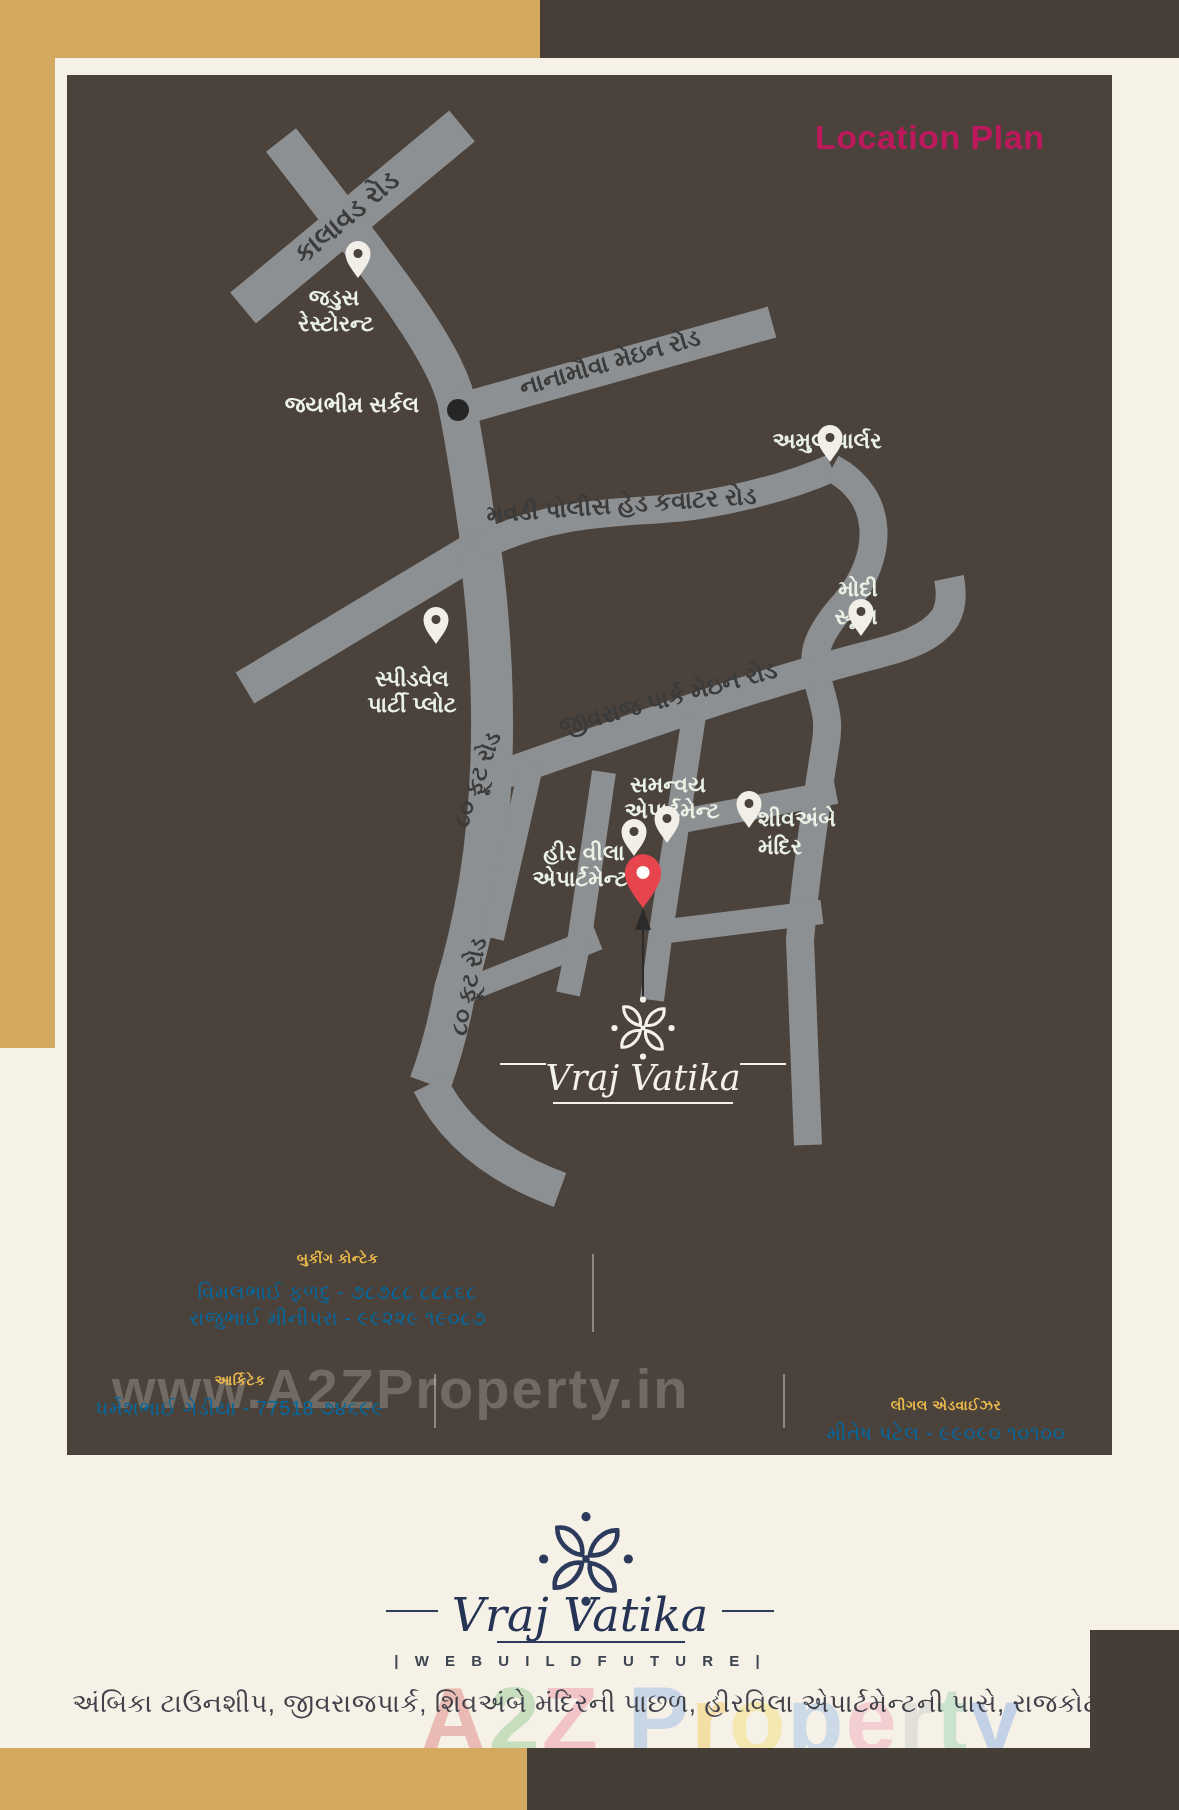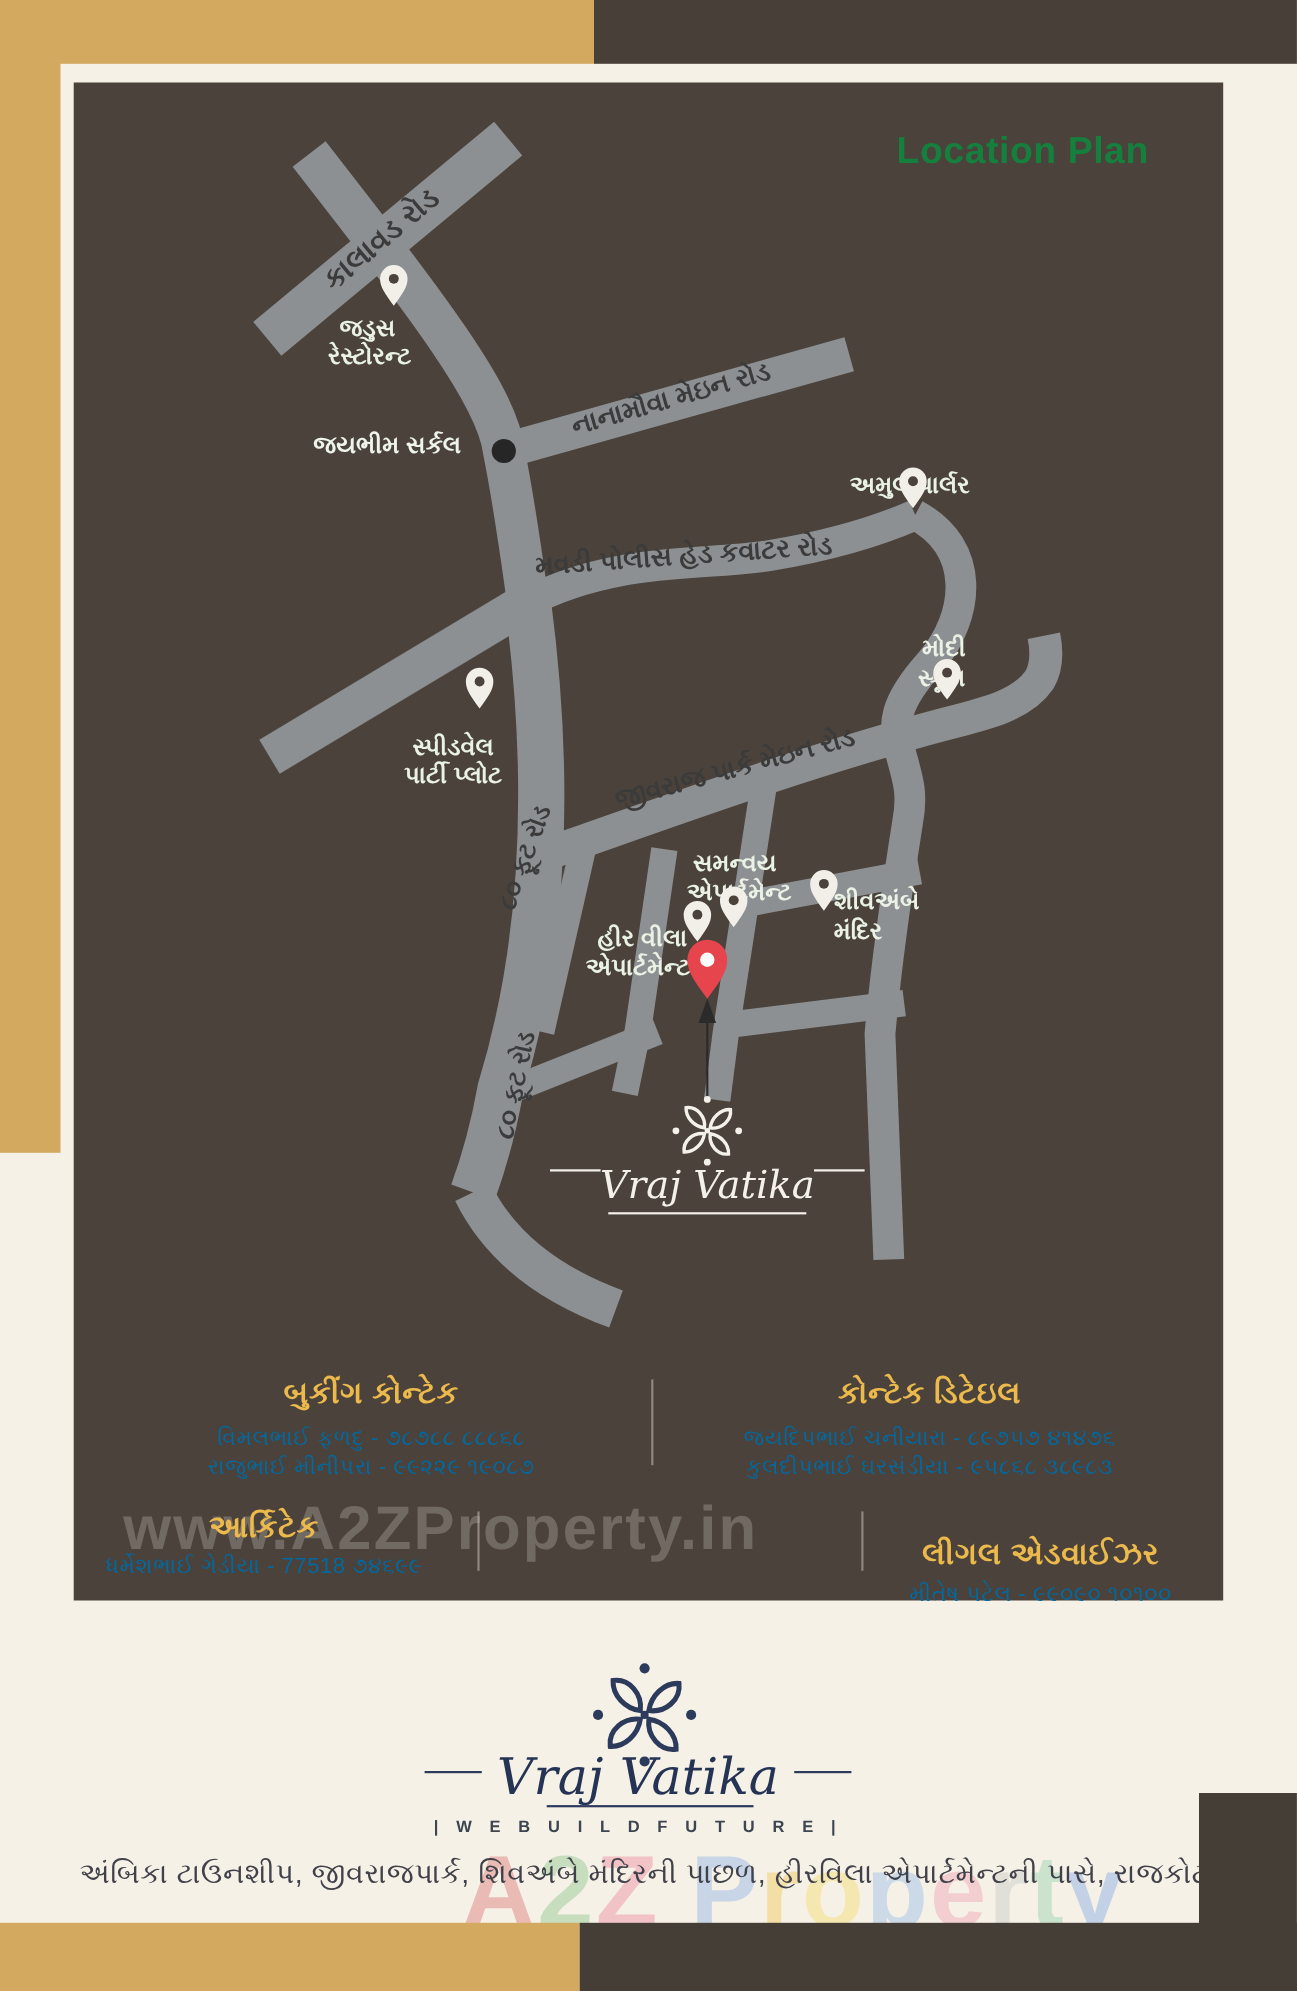--- a/index.html
+++ b/index.html
@@ -8,27 +8,27 @@
   .abs{position:absolute;}
   
   .band-gold-top{left:0;top:0;width:540px;height:58px;background:#d2a95f;}
   .band-dark-top{left:540px;top:0;width:639px;height:58px;background:#473f38;}
   .left-bar{left:0;top:0;width:55px;height:1048px;background:#d2a95f;}
   .band-gold-bottom{left:0;top:1748px;width:527px;height:62px;background:#d2a95f;}
   .band-dark-bottom{left:527px;top:1748px;width:652px;height:62px;background:#453e37;}
   .corner-dark{left:1090px;top:1630px;width:89px;height:180px;background:#453e37;}
   
   .panel{left:67px;top:75px;width:1045px;height:1380px;background:#4a423b;}
-  .plan-title{left:815px;top:118px;width:290px;font-size:34px;font-weight:bold;color:#15803d;letter-spacing:.5px;}
+  .plan-title{left:815px;top:118px;width:290px;font-size:34px;font-weight:bold;color:#be185d;letter-spacing:.5px;}
   
   .wm1{left:112px;top:1356px;font-size:56px;letter-spacing:2px;color:rgba(205,198,188,.30);font-weight:bold;text-align:right;}
   .wm2{left:420px;top:1668px;font-size:92px;font-weight:bold;opacity:.55;letter-spacing:2px;white-space:nowrap;}
   
   .cblock{text-align:center;}
-  .chead{font-size:28px;font-weight:bold;color:#ecba4c;margin-bottom:12px;letter-spacing:.5px;}
+  .chead{font-size:14px;font-weight:bold;color:#ecba4c;margin-bottom:12px;letter-spacing:.5px;}
   .cline{font-size:20px;color:#0369a1;line-height:26px;letter-spacing:.5px;}
   .vdiv{width:2px;background:rgba(200,192,182,.55);}
   
   .f-brand-row{display:flex;align-items:center;justify-content:center;gap:14px;}
   .brandline{height:2px;background:#2c3a5c;width:52px;margin-top:-8px;}
   .f-brand{font-family:"DejaVu Serif",serif;font-style:italic;color:#253354;font-size:46px;}
   .f-underline{left:497px;top:1641px;width:188px;height:2px;background:#2c3a5c;}
   .tagline{left:340px;top:1652px;width:480px;text-align:center;font-size:15px;letter-spacing:6px;color:#3c4550;font-weight:bold;}
   .address{left:7px;top:1688px;width:1165px;text-align:center;font-size:26px;color:#41414a;font-weight:500;letter-spacing:.5px;}
   
@@ -163,25 +163,20 @@
   <div class="abs m-underline"></div>
 
   <div class="abs wm1">www.A2ZProperty.in</div>
 
   <div class="abs cblock" style="left:130px;top:1250px;width:415px;">
     <div class="chead">બુકીંગ કોન્ટેક</div>
     <div class="cline">વિમલભાઈ ફળદુ - ૭૮૭૮૮ ૮૮૮૬૮</div>
     <div class="cline">રાજુભાઈ મીનીપરા - ૯૯૨૨૯ ૧૯૦૮૭</div>
   </div>
   <div class="abs vdiv" style="left:592px;top:1254px;height:78px;"></div>
-  <div class="abs cblock" style="left:635px;top:1250px;width:420px;">
-    <div class="chead">કોન્ટેક ડિટેઇલ</div>
-    <div class="cline">જયદિપભાઈ ચનીયારા - ૮૯૭૫૭ ૪૧૪૭૬</div>
-    <div class="cline">કુલદીપભાઈ ઘરસંડીયા - ૯૫૮૬૮ ૩૮૯૮૩</div>
-  </div>
 
   <div class="abs cblock" style="left:70px;top:1372px;width:340px;text-align:center;">
     <div class="chead" style="margin-bottom:6px;">આર્કિટેક</div>
     <div class="cline">ધર્મેશભાઈ ગેડીયા - 77518 ૭૪૬૯૯</div>
   </div>
   <div class="abs vdiv" style="left:434px;top:1374px;height:54px;"></div>
   <div class="abs vdiv" style="left:783px;top:1374px;height:54px;"></div>
   <div class="abs cblock" style="left:800px;top:1372px;width:292px;">
     <div class="chead" style="margin-bottom:6px;margin-top:25px;">લીગલ એડવાઈઝર</div>
     <div class="cline">મીતેષ પટેલ - ૯૯૦૯૦ ૧૦૧૦૦</div>

